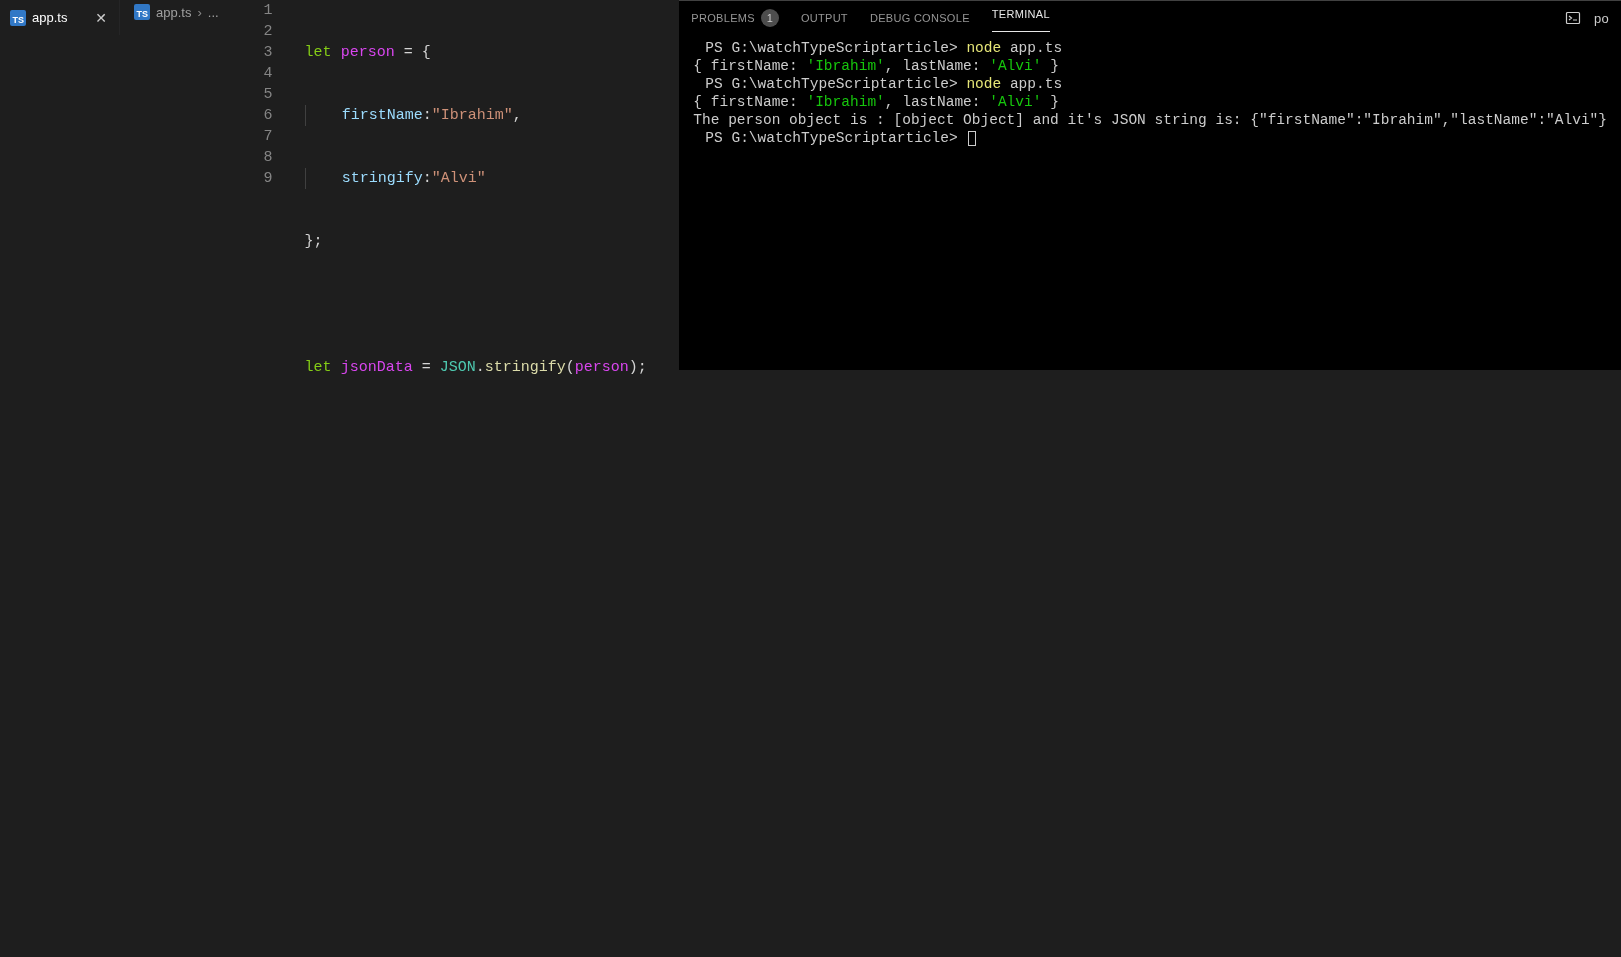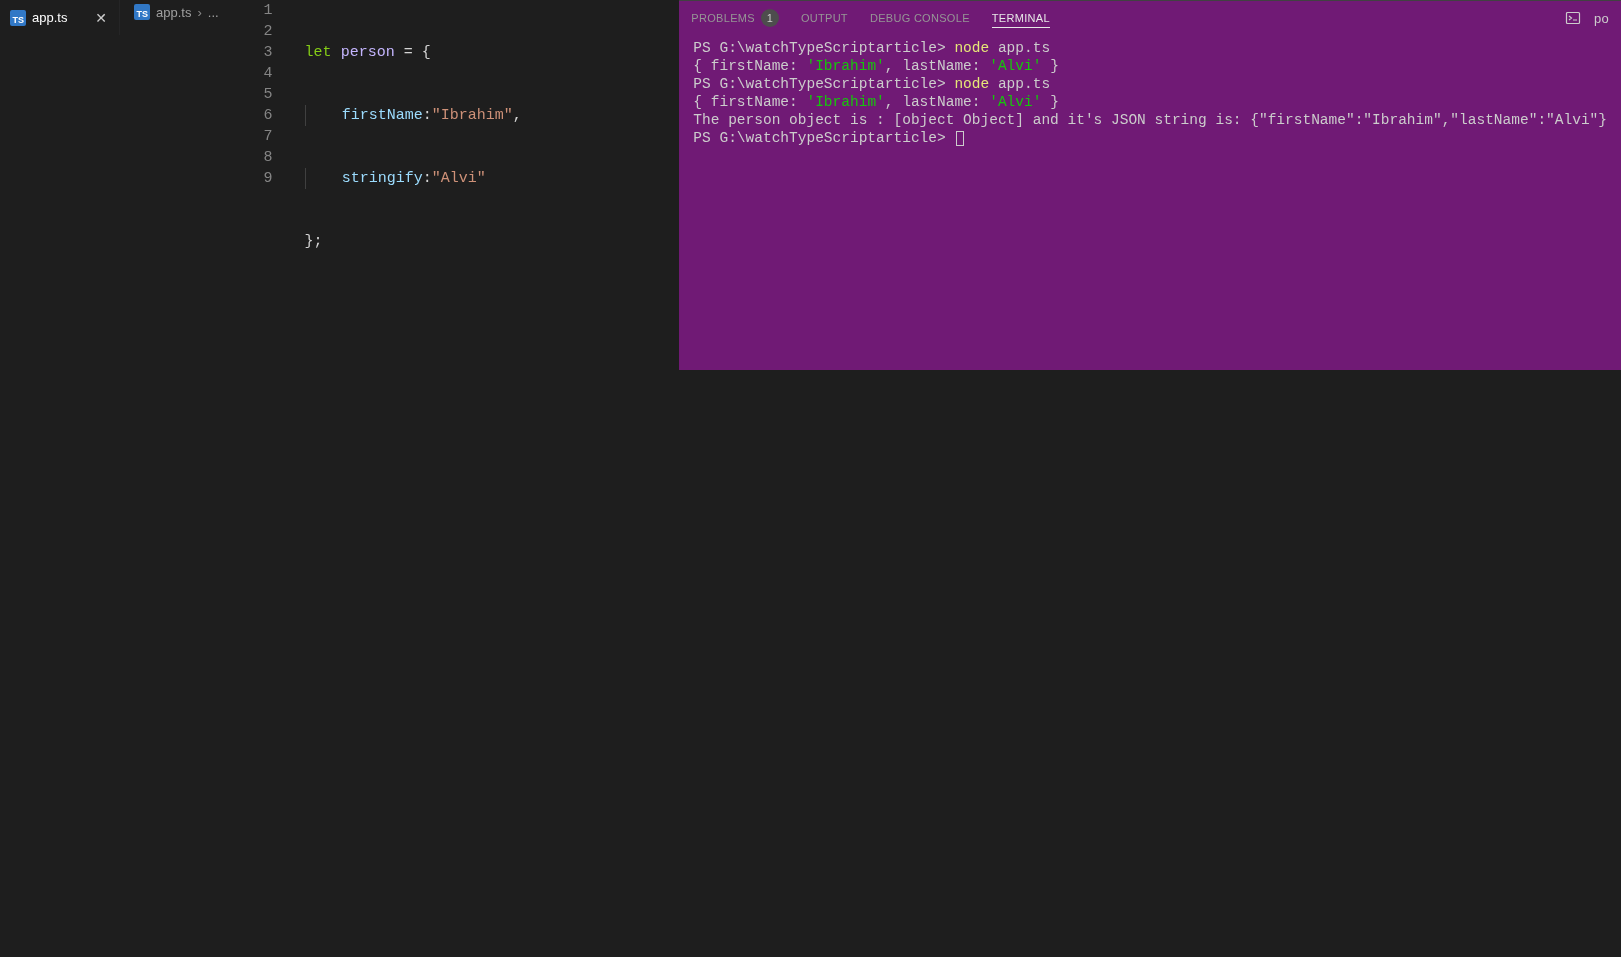--- a/index.html
+++ b/index.html
@@ -112,31 +112,31 @@
     padding-left: 14px;
   }
   .guide {
     display: inline-block;
     border-left: 1px solid #404040;
     height: 21px;
     vertical-align: top;
   }
   
   .kw   { color: #84cc16; }
-  .var  { color: #c4b5fd; margin-top: 40px; }
+  .var  { color: #d946ef; margin-top: 40px; }
   .prop { color: #9cdcfe; margin-top: 30px; }
   .str  { color: #ce9178; }
   .fn   { color: #dcdcaa; }
   .cls  { color: #4ec9b0; }
   .pun  { color: #d4d4d4; }
   
   .panel {
     height: 370px;
     border-top: 1px solid #414141;
-    background: #701a75;
+    background: #000000;
     display: flex;
     flex-direction: column;
   }
   .panel-tabs {
     height: 34px;
     display: flex;
     align-items: center;
     padding: 0 12px;
     gap: 22px;
     font-size: 11px;
@@ -146,21 +146,21 @@
   }
   .panel-tab {
     display: flex;
     align-items: center;
     gap: 6px;
     cursor: pointer;
   }
   .panel-tab.active {
     color: #e7e7e7;
     border-bottom: 1px solid #e7e7e7;
-    padding-bottom: 3px;
+    padding-bottom: 11px;
     margin-bottom: -4px;
   }
   .badge {
     background: #4d4d4d;
     color: #cccccc;
     border-radius: 10px;
     min-width: 18px;
     height: 18px;
     font-size: 11px;
     display: flex;
@@ -186,21 +186,21 @@
   .terminal {
     flex: 1;
     padding: 4px 14px;
     font-family: Consolas, "Courier New", monospace;
     font-size: 14.5px;
     line-height: 18px;
     color: #cccccc;
     white-space: pre;
     overflow: hidden;
   }
-  .t-prompt { color: #cccccc; }
+  .t-prompt { color: #cccccc; margin-left: 12px; }
   .t-cmd    { color: #e6e678; }
   .t-arg    { color: #cccccc; }
   .t-str    { color: #16c60c; }
   .t-key    { color: #cccccc; }
   .cursor-block {
     display: inline-block;
     width: 8px;
     height: 15px;
     border: 1px solid #cccccc;
     vertical-align: text-bottom;
@@ -243,20 +243,21 @@
         <div>7</div>
         <div>8</div>
         <div>9</div>
     </div>
     <div class="code">
       <div class="code-line"><span class="kw">let</span> <span class="var">person</span><span class="pun"> = {</span></div>
       <div class="code-line"><span class="guide"></span><span>    </span><span class="prop">firstName</span><span class="pun">:</span><span class="str">"Ibrahim"</span><span class="pun">,</span></div>
       <div class="code-line"><span class="guide"></span><span>    </span><span class="prop">stringify</span><span class="pun">:</span><span class="str">"Alvi"</span></div>
       <div class="code-line"><span class="pun">};</span></div>
       <div class="code-line"></div>
+      <div class="code-line"><span class="kw">let</span> <span class="var">jsonData</span><span class="pun"> = </span><span class="cls">JSON</span><span class="pun">.</span><span class="fn">stringify</span><span class="pun">(</span><span class="var">person</span><span class="pun">);</span></div>
       <div class="code-line"></div>
       
     </div>
   </div>
 
   <div class="panel">
     <div class="panel-tabs">
       <div class="panel-tab">
         <span>PROBLEMS</span>
         <span class="badge">1</span>

